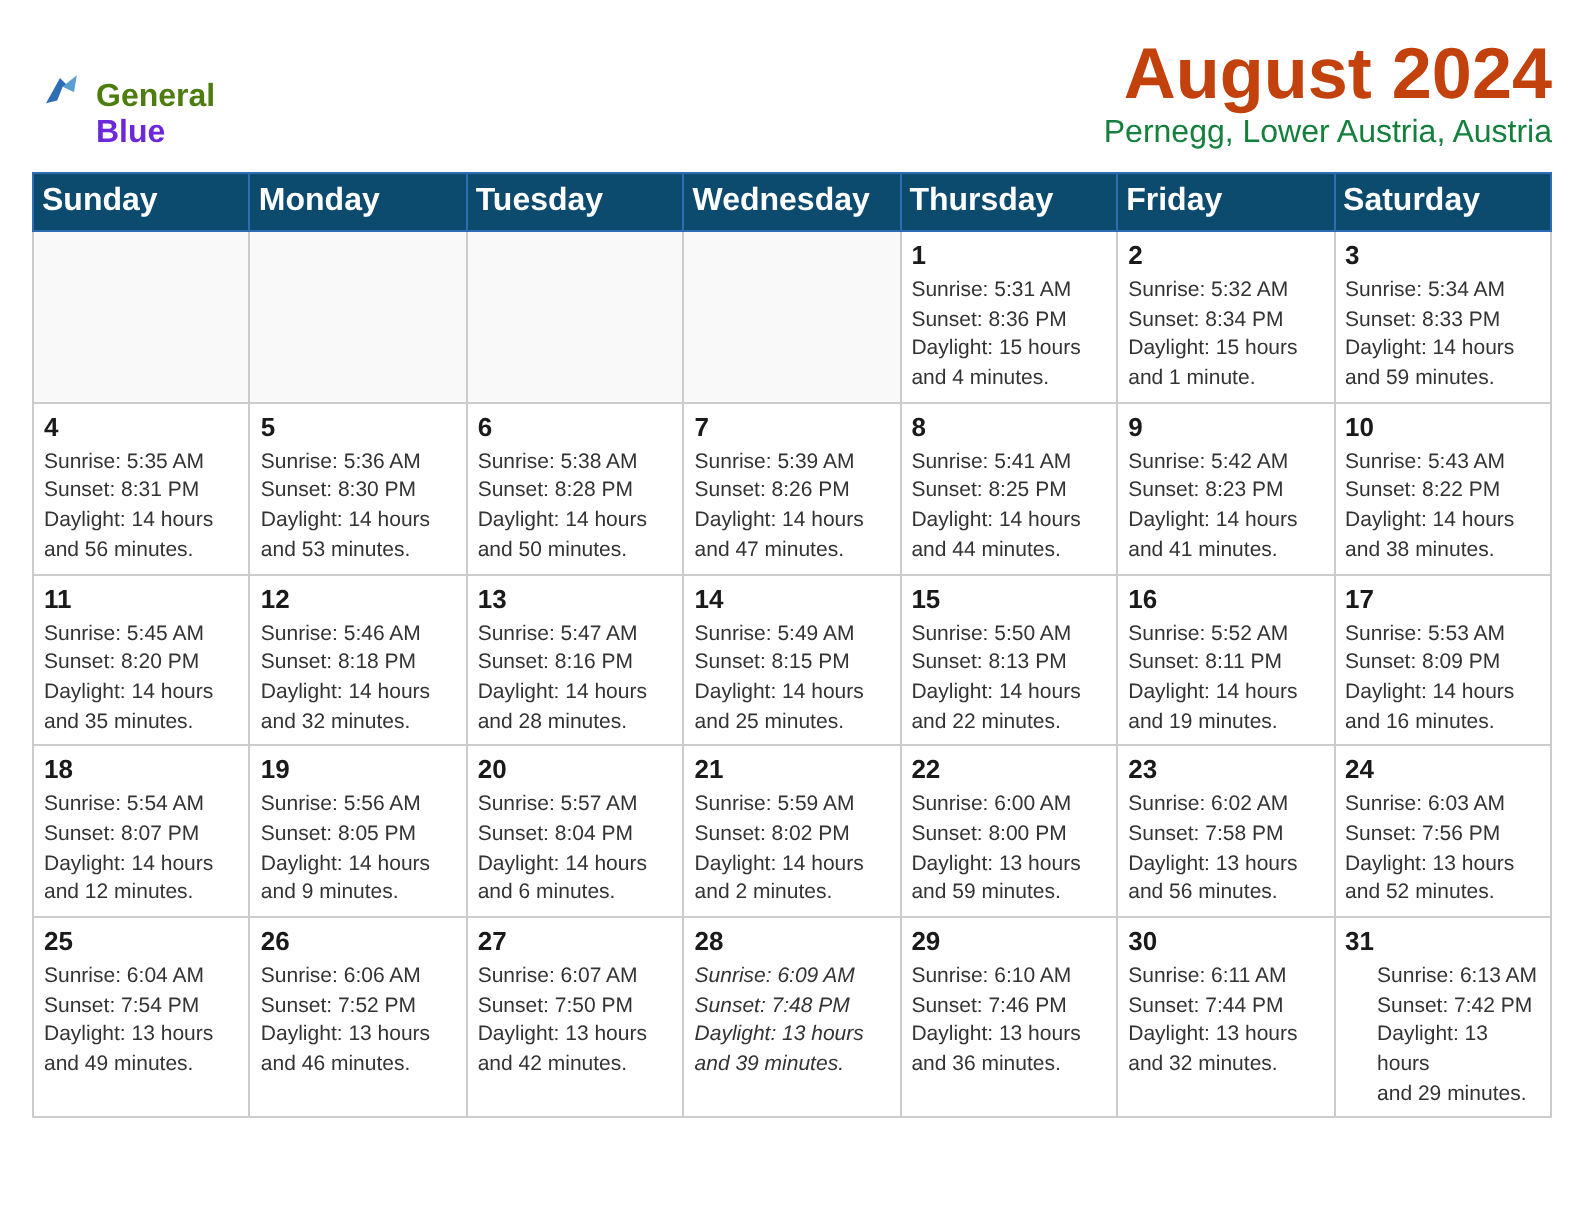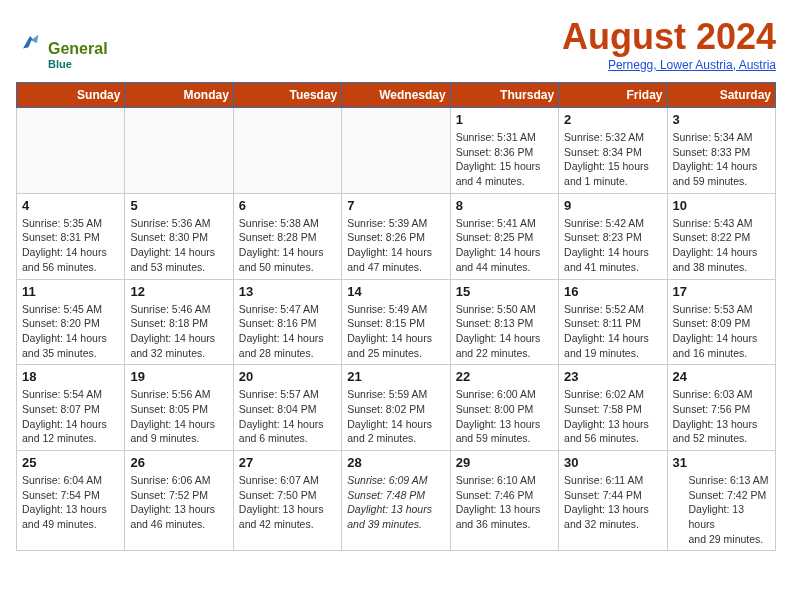--- a/index.html
+++ b/index.html
@@ -27,35 +27,34 @@
     }
     .title-block {
       text-align: right;
     }
     .month-title {
       font-size: 36px;
       font-weight: bold;
       color: #c2410c;
     }
     .subtitle {
-      font-size: 12px;
-      color: #1d4ed8;
-      text-decoration: underline;
+      font-size: 16px;
+      color: #15803d;
     }
     .calendar {
       width: 100%;
       border-collapse: collapse;
       font-size: 11px;
     }
     .calendar th {
-      background: #c2410c;
+      background: #0c4a6e;
       color: #fff;
       padding: 5px 4px;
-      text-align: right;
-      font-size: 12px;
+      text-align: left;
+      font-size: 16px;
       font-weight: bold;
       border: 1px solid #2e6db4;
     }
     .calendar td {
       border: 1px solid #ccc;
       vertical-align: top;
       padding: 4px 5px;
       width: calc(100% / 7);
       min-height: 80px;
       background: #fff;
@@ -80,21 +79,21 @@
 <body>
 
 <div class="header">
   <div class="logo">
     <svg class="logo-bird" viewBox="0 0 40 40" xmlns="http://www.w3.org/2000/svg">
       <polygon points="10,28 20,10 30,20 22,16 18,26" fill="#2e6db4"></polygon>
       <polygon points="22,16 32,8 30,20" fill="#5a9fd4"></polygon>
     </svg>
     <div>
       <div style="font-size:16px;font-weight:bold;color:#4d7c0f;margin-top:24px;">General</div>
-      <div style="font-size:11px;font-weight:bold;color:#0f766e;">Blue</div>
+      <div style="font-size:16px;font-weight:bold;color:#6d28d9;">Blue</div>
     </div>
   </div>
   <div class="title-block">
     <div class="month-title">August 2024</div>
     <div class="subtitle">Pernegg, Lower Austria, Austria</div>
   </div>
 </div>
 
 <table class="calendar">
   <thead>

